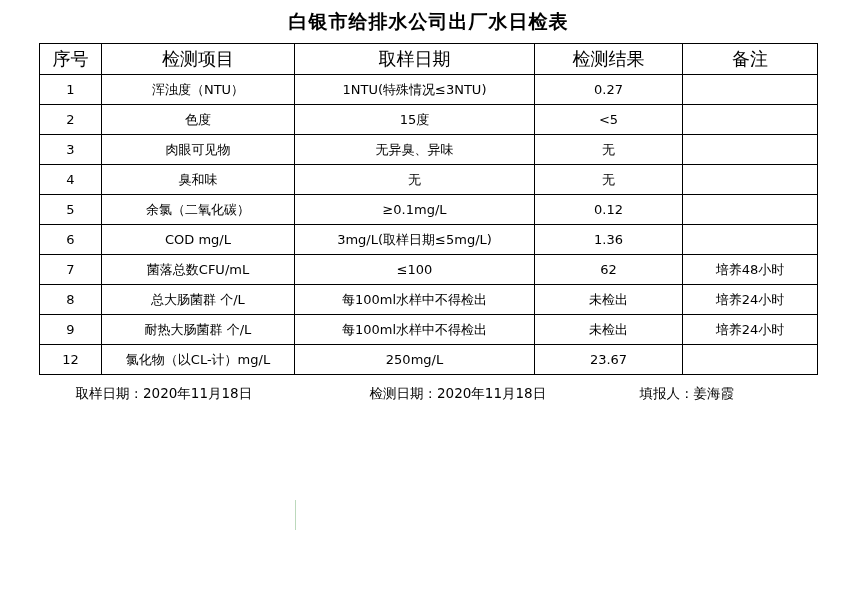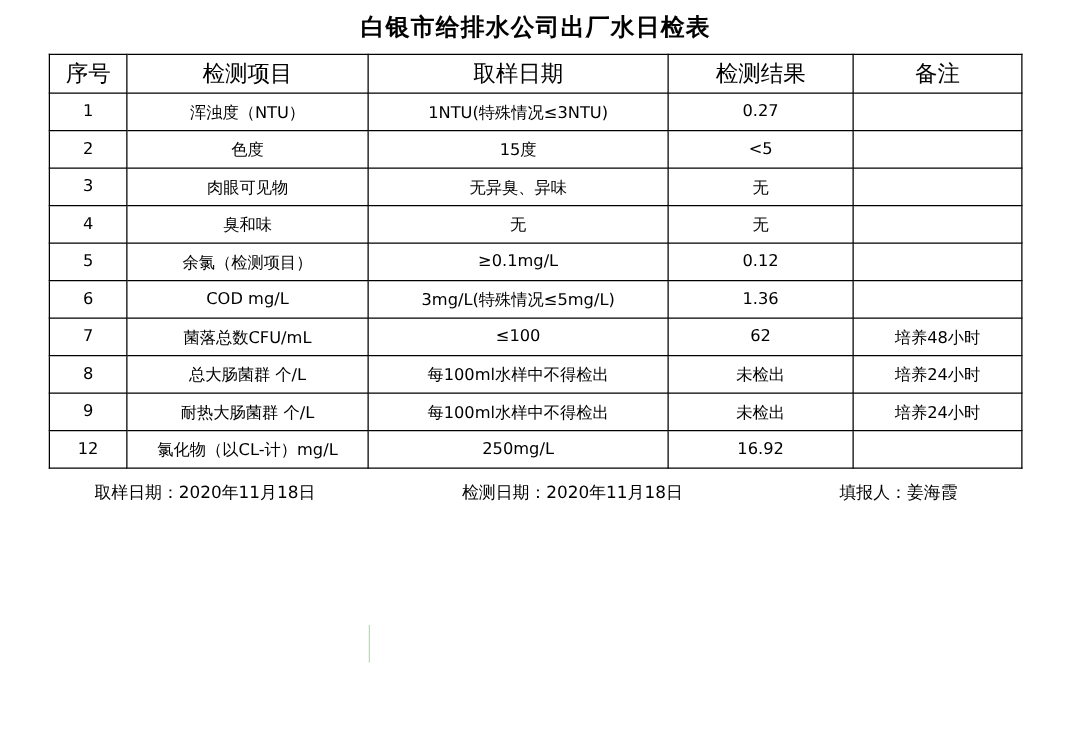--- a/index.html
+++ b/index.html
@@ -73,21 +73,21 @@
     white-space: nowrap;
   }
   .footer .f-test {
     position: absolute;
     left: 330px;
     top: 10px;
     white-space: nowrap;
   }
   .footer .f-filler {
     position: absolute;
-    left: 632px;
+    left: 600px;
     top: 10px;
     white-space: nowrap;
     text-align: center;
   }
   
   .scan-line {
     position: absolute;
     left: 295px;
     top: 500px;
     width: 1px;
@@ -143,29 +143,29 @@
       </tr>
       <tr>
         <td>4</td>
         <td>臭和味</td>
         <td>无</td>
         <td>无</td>
         <td></td>
       </tr>
       <tr>
         <td>5</td>
-        <td>余氯（检测项目）</td>
+        <td>余氯（二氧化碳）</td>
         <td>≥0.1mg/L</td>
         <td>0.12</td>
         <td></td>
       </tr>
       <tr>
         <td>6</td>
         <td>COD    mg/L</td>
-        <td>3mg/L(特殊情况≤5mg/L)</td>
+        <td>3mg/L(取样日期≤5mg/L)</td>
         <td>1.36</td>
         <td></td>
       </tr>
       <tr>
         <td>7</td>
         <td>菌落总数CFU/mL</td>
         <td>≤100</td>
         <td>62</td>
         <td>培养48小时</td>
       </tr>
@@ -180,21 +180,21 @@
         <td>9</td>
         <td>耐热大肠菌群 个/L</td>
         <td>每100ml水样中不得检出</td>
         <td>未检出</td>
         <td>培养24小时</td>
       </tr>
       <tr>
         <td>12</td>
         <td>氯化物（以CL-计）mg/L</td>
         <td>250mg/L</td>
-        <td>16.92</td>
+        <td>23.67</td>
         <td></td>
       </tr>
     </tbody>
   </table>
 
   <div class="footer">
     <span class="f-sample">取样日期：2020年11月18日</span>
     <span class="f-test">检测日期：2020年11月18日</span>
     <span class="f-filler">填报人：姜海霞</span>
   </div>

